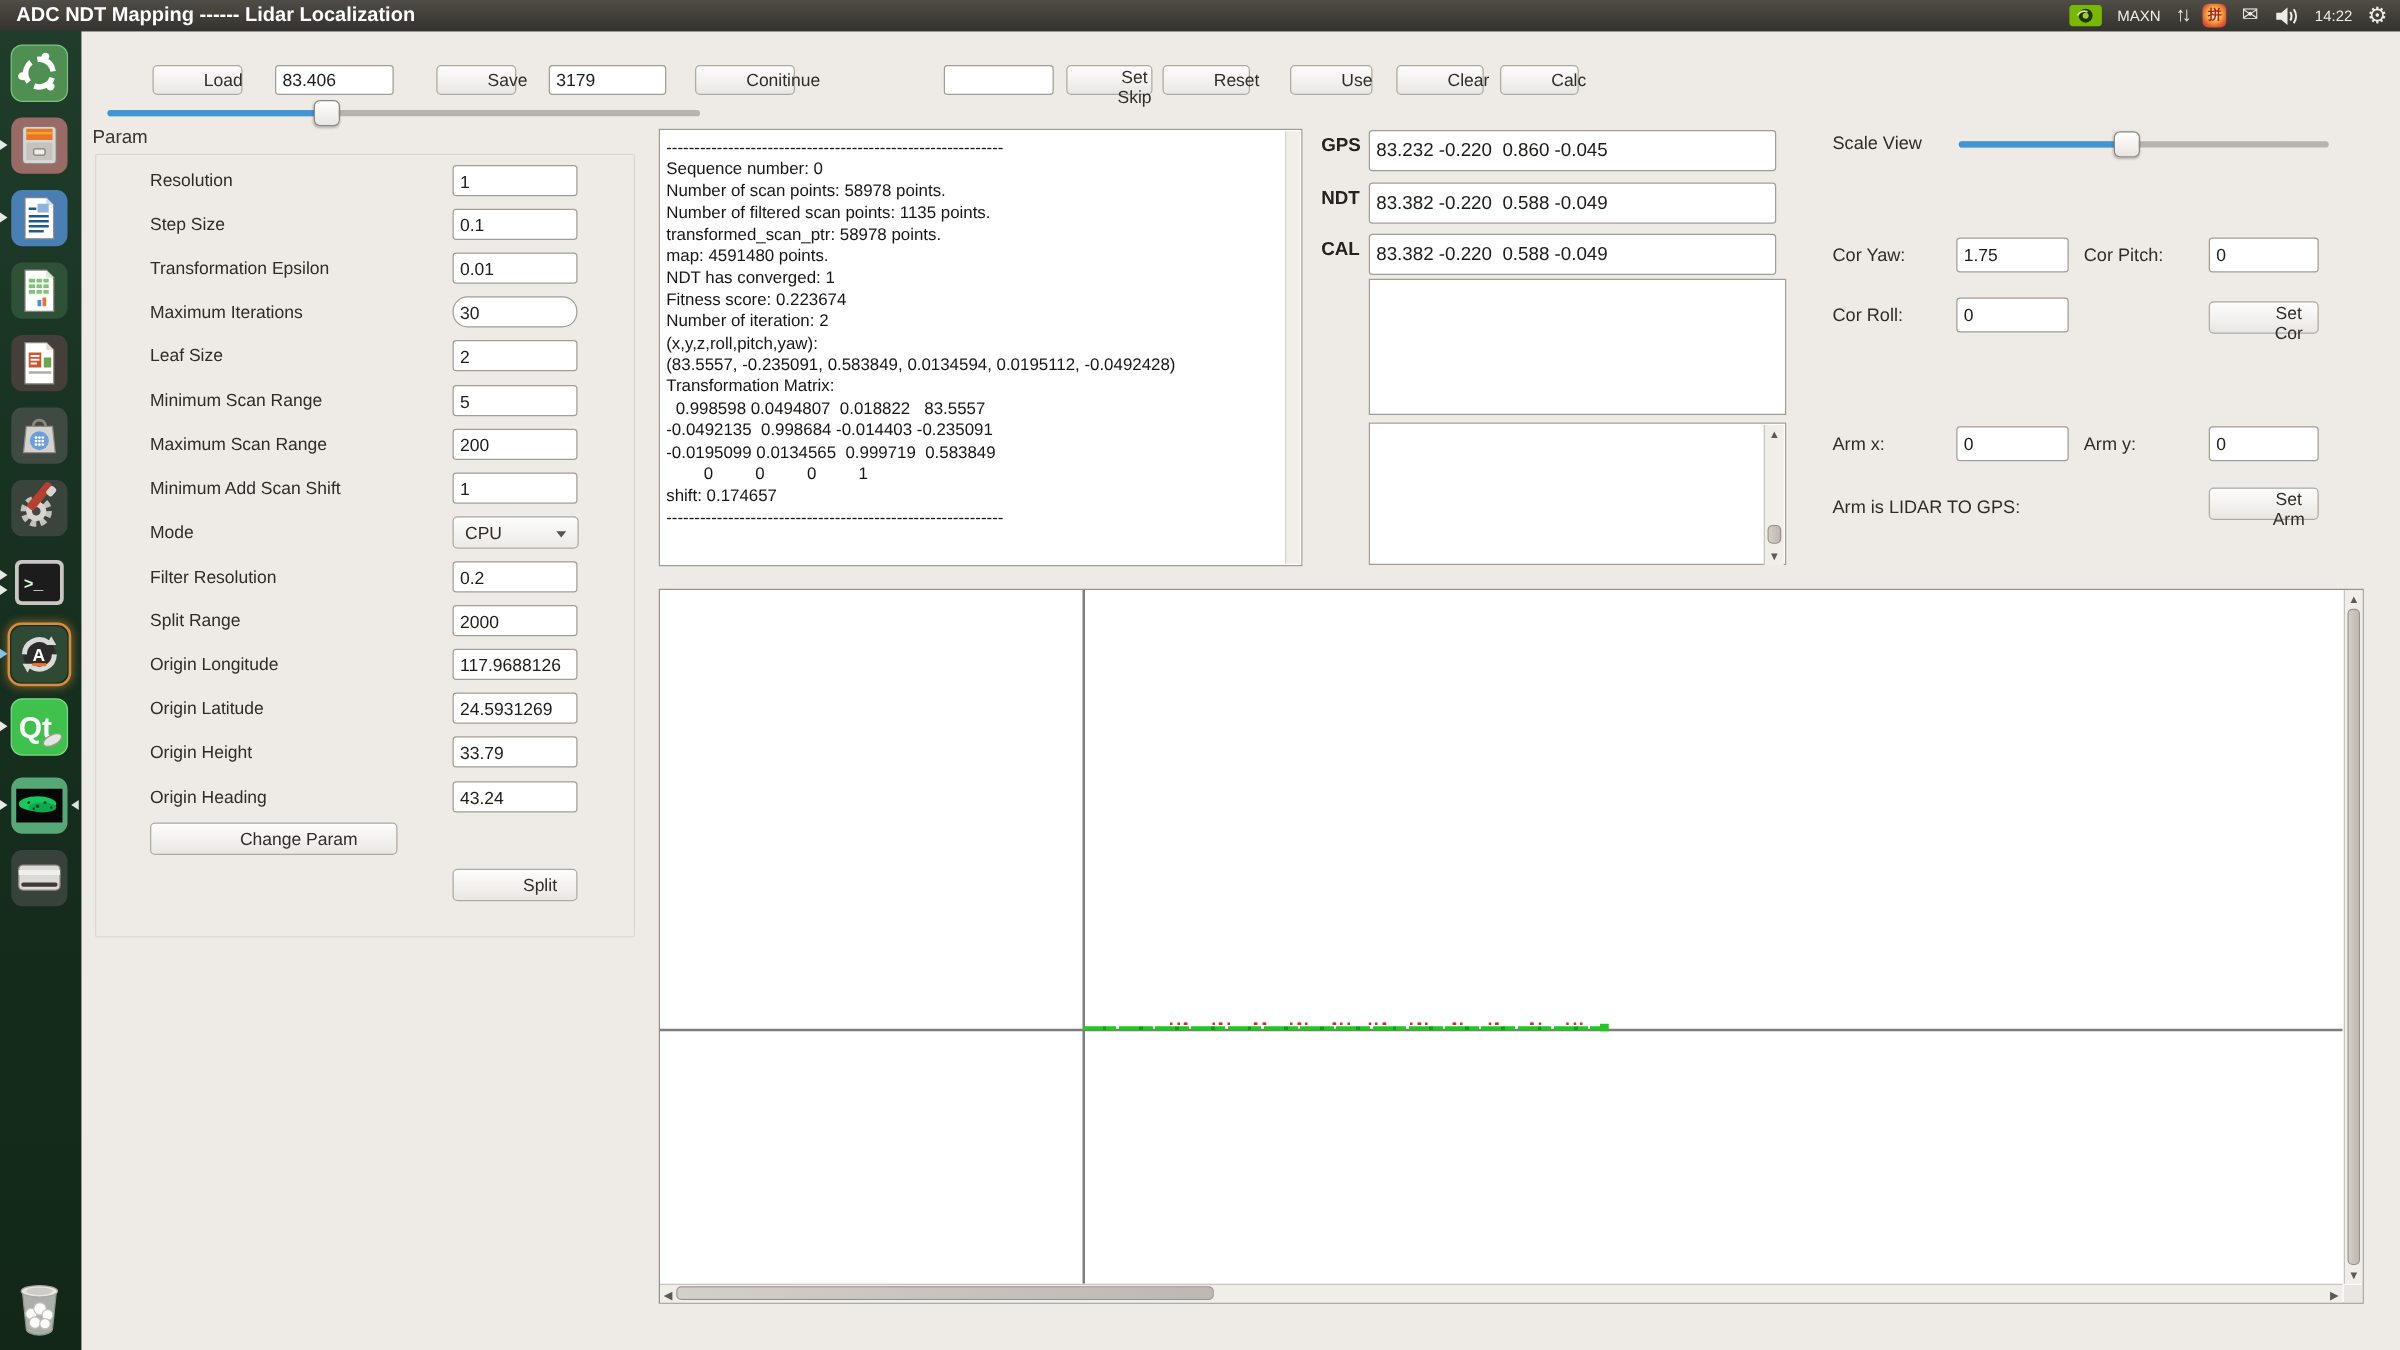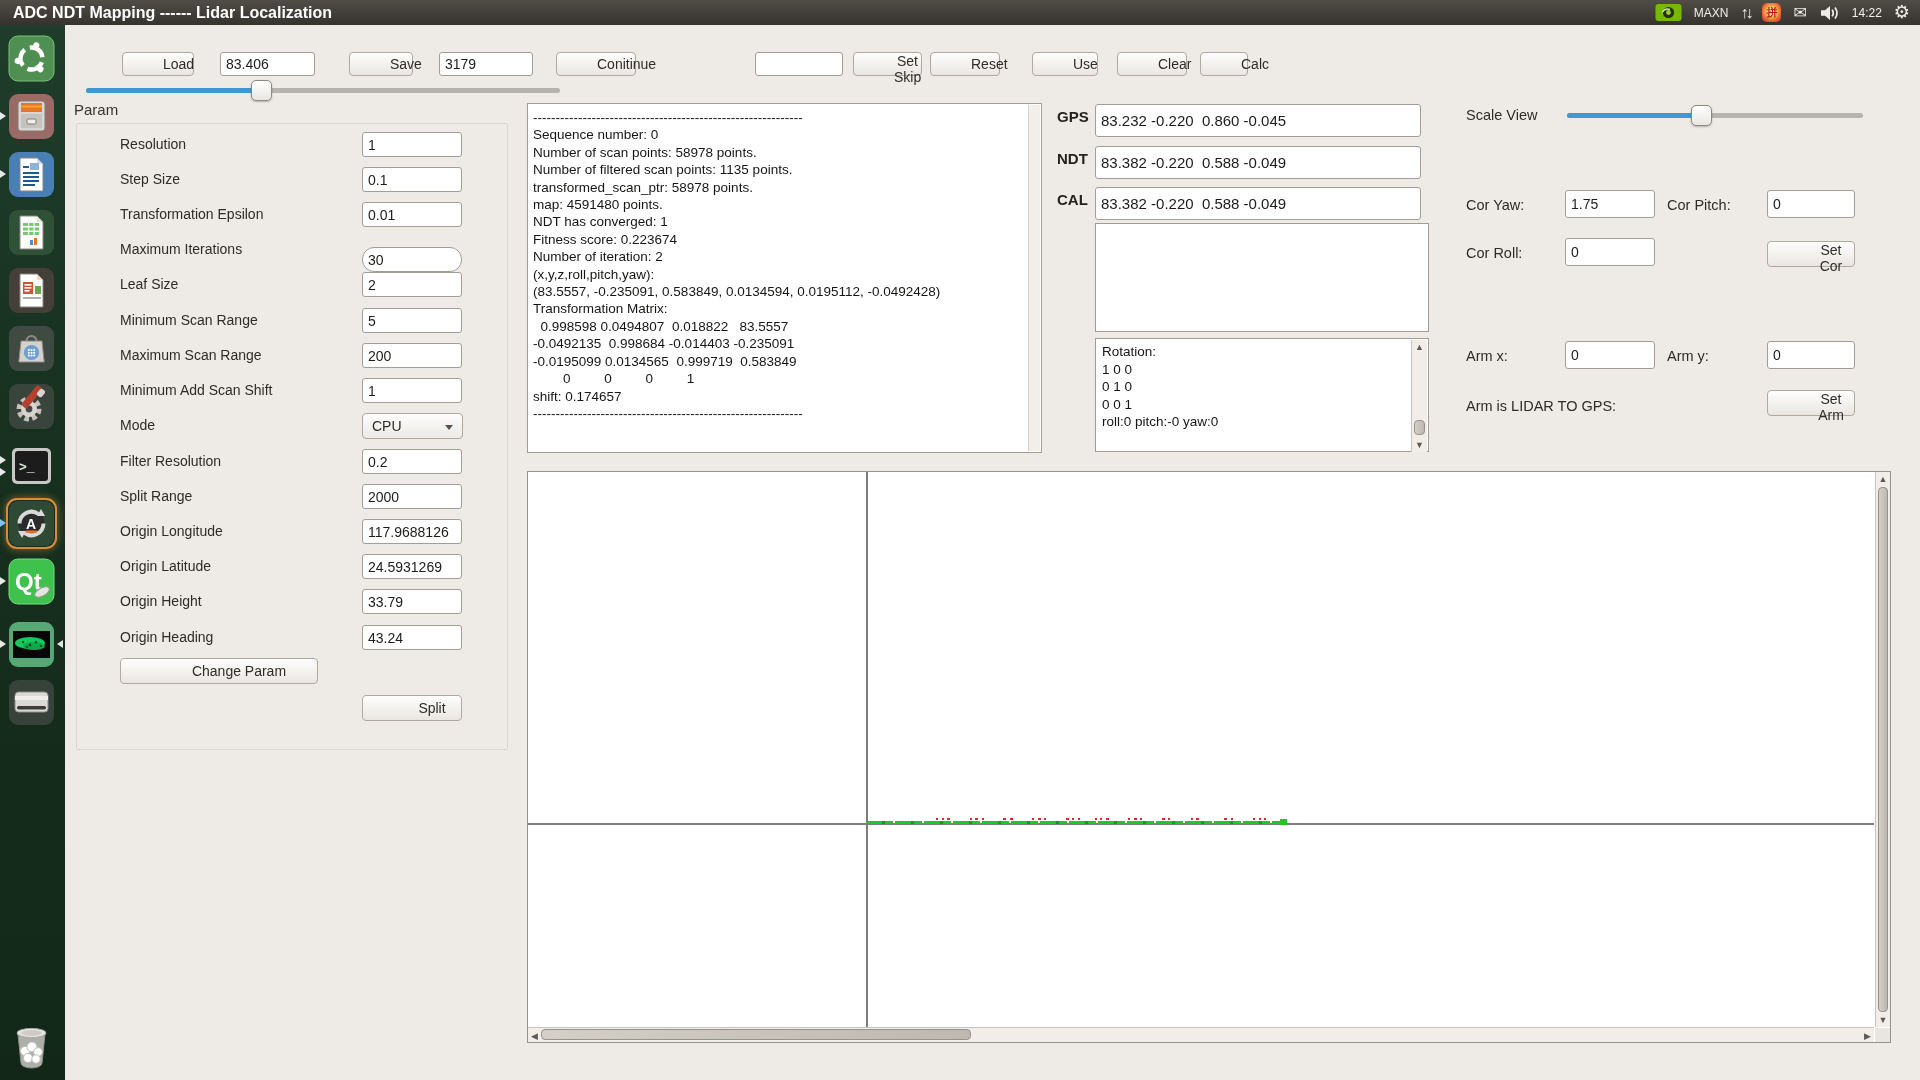--- a/index.html
+++ b/index.html
@@ -295,37 +295,37 @@
   <button class="btn" style="left:122px;top:52px;width:72px">Load</button>
   <input class="tin" style="left: 220px; top: 52px; width: 95px;" value="83.406">
   <button class="btn" style="left:349px;top:52px;width:64px">Save</button>
   <input class="tin" style="left: 439px; top: 52px; width: 94px;" value="3179">
   <button class="btn" style="left:556px;top:52px;width:80px">Conitinue</button>
   <input class="tin" style="left: 755px; top: 52px; width: 88px;" value="">
   <button class="btn" style="left:853px;top:52px;width:69px">Set Skip</button>
   <button class="btn" style="left:930px;top:52px;width:70px">Reset</button>
   <button class="btn" style="left:1032px;top:52px;width:66px">Use</button>
   <button class="btn" style="left:1117px;top:52px;width:70px">Clear</button>
-  <button class="btn" style="left:1200px;top:52px;width:48px">Calc</button>
+  <button class="btn" style="left:1200px;top:52px;width:63px">Calc</button>
 
   <div class="slider-track" style="left:86px;top:88px;width:474px"></div>
   <div class="slider-fill" style="left:86px;top:88px;width:176px"></div>
   <div class="slider-handle" style="left:251px;top:80px"></div>
 
   <div id="param-title">Param</div>
   <div id="param-frame"></div>
   <div id="param-host">
       <div class="plabel" style="top: 136px;">Resolution</div>
       <input class="tin pin" value="1" style="top: 132px;">
       <div class="plabel" style="top: 171px;">Step Size</div>
       <input class="tin pin" value="0.1" style="top: 167px;">
       <div class="plabel" style="top: 206px;">Transformation Epsilon</div>
       <input class="tin pin" value="0.01" style="top: 202px;">
       <div class="plabel" style="top: 241px;">Maximum Iterations</div>
-      <input class="tin pin" value="30" style="top: 247px; border-radius: 12px;">
+      <input class="tin pin" value="30" style="top: 237px; border-radius: 12px;">
       <div class="plabel" style="top: 276px;">Leaf Size</div>
       <input class="tin pin" value="2" style="top: 272px;">
       <div class="plabel" style="top: 312px;">Minimum Scan Range</div>
       <input class="tin pin" value="5" style="top: 308px;">
       <div class="plabel" style="top: 347px;">Maximum Scan Range</div>
       <input class="tin pin" value="200" style="top: 343px;">
       <div class="plabel" style="top: 382px;">Minimum Add Scan Shift</div>
       <input class="tin pin" value="1" style="top: 378px;">
       <div class="plabel" style="top: 417px;">Mode</div>
       <div class="combo" style="top: 413px;">
@@ -373,25 +373,20 @@
   <div class="pose-lbl" style="top:108px">GPS</div>
   <input class="tin pose-in" style="left: 1095px; top: 104px; font-size: 15px;" value="83.232 -0.220  0.860 -0.045">
   <div class="pose-lbl" style="top:150px">NDT</div>
   <input class="tin pose-in" style="left: 1095px; top: 146px; font-size: 15px;" value="83.382 -0.220  0.588 -0.049">
   <div class="pose-lbl" style="top:191px">CAL</div>
   <input class="tin pose-in" style="left: 1095px; top: 187px; font-size: 15px;" value="83.382 -0.220  0.588 -0.049">
 
   <div class="box" style="left:1095px;top:223px;width:334px;height:109px"></div>
 
   <div class="box" id="rot-box">
-    <div id="rot-text">Rotation:
-1 0 0
-0 1 0
-0 0 1
-roll:0 pitch:-0 yaw:0</div>
     <div class="sb-v" style="right:1px;top:1px;width:16px;height:112px">
       <div class="sb-arrow" style="top:1px">▲</div>
       <div class="sb-thumb" style="left:2px;right:2px;top:80px;height:15px"></div>
       <div class="sb-arrow" style="bottom:1px">▼</div>
     </div>
   </div>
 
   <div class="rlabel" style="left:1466px;top:107px">Scale View</div>
   <div class="slider-track" style="left:1567px;top:113px;width:296px"></div>
   <div class="slider-fill" style="left:1567px;top:113px;width:134px"></div>

